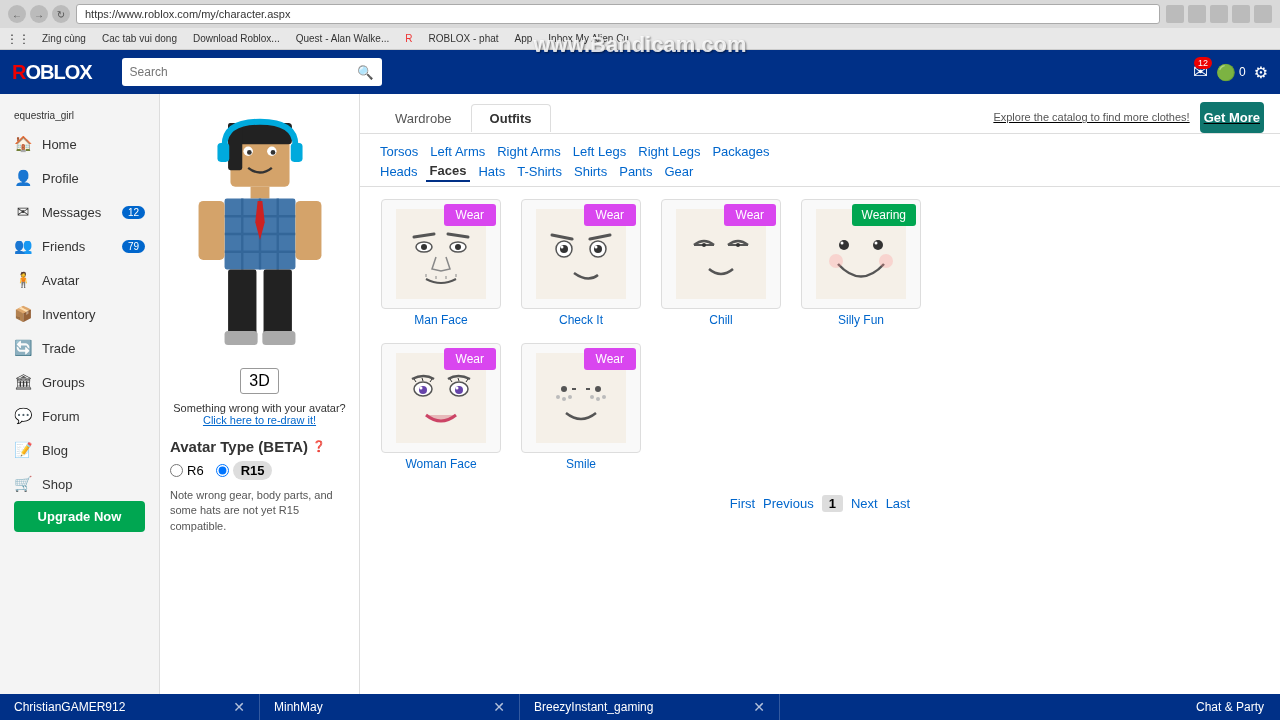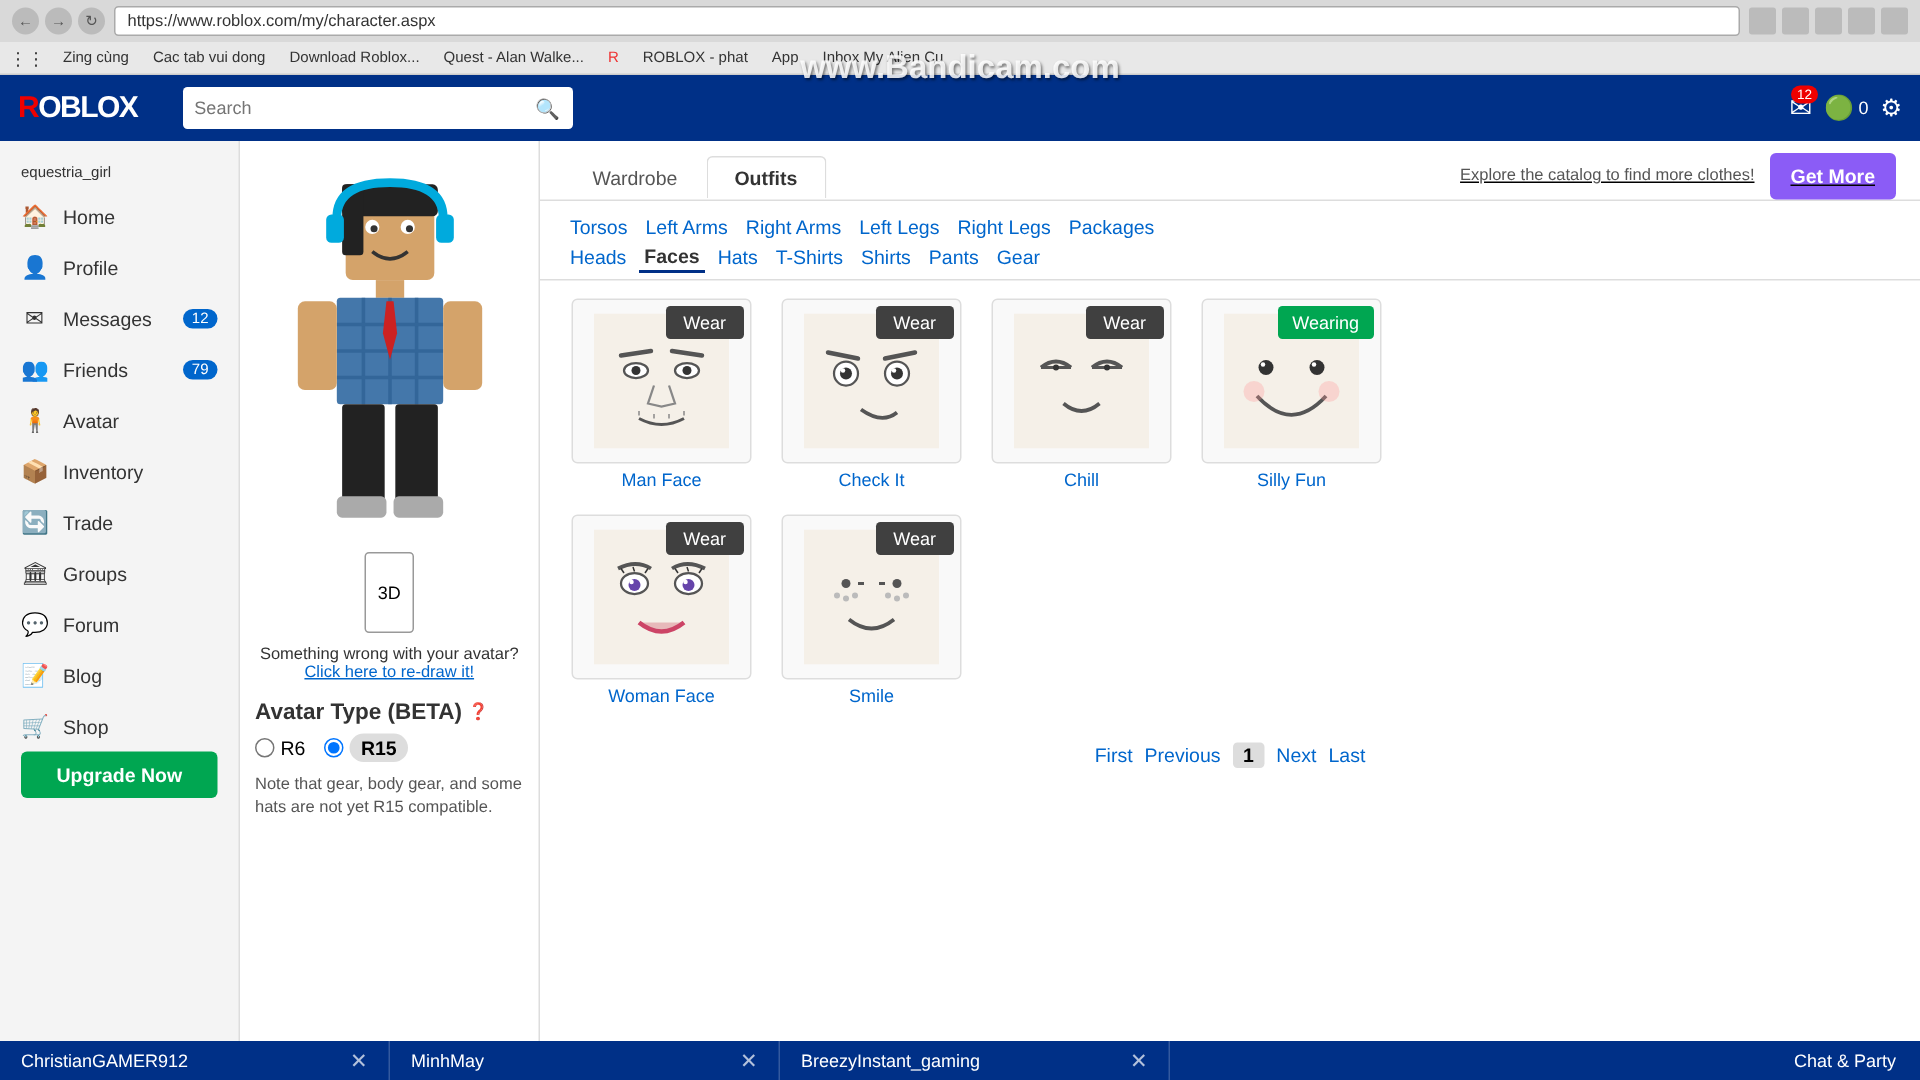--- a/index.html
+++ b/index.html
@@ -44,51 +44,51 @@
     .upgrade-btn { margin: 0 14px; background: #00a651; color: #fff; border: none; border-radius: 4px; padding: 8px 0; font-size: 13px; font-weight: bold; cursor: pointer; width: calc(100% - 28px); }
 
     
     .content { flex: 1; display: flex; flex-direction: column; overflow: hidden; }
 
     
     .character-section { display: flex; height: 100%; }
     .avatar-panel { width: 200px; padding: 10px; display: flex; flex-direction: column; align-items: center; border-right: 1px solid #ddd; }
     .avatar-display { width: 180px; height: 260px; display: flex; align-items: center; justify-content: center; position: relative; }
     .avatar-controls { display: flex; gap: 6px; margin-top: 4px; }
-    .btn-3d { background: #fff; border: 1px solid #999; border-radius: 3px; padding: 19px 8px; font-size: 12px; cursor: pointer; }
+    .btn-3d { background: #fff; border: 1px solid #999; border-radius: 3px; padding: 3px 8px; font-size: 16px; cursor: pointer; }
     .redraw-text { font-size: 11px; color: #333; margin-top: 8px; text-align: center; }
     .redraw-link { color: #0066cc; cursor: pointer; font-size: 11px; text-decoration: underline; }
     .avatar-type { margin-top: 12px; text-align: left; width: 100%; }
     .avatar-type-title { font-size: 15px; font-weight: bold; color: #333; display: flex; align-items: center; gap: 4px; }
     .help-icon { font-size: 11px; color: #666; cursor: pointer; }
     .radio-group { display: flex; gap: 12px; margin-top: 6px; }
     .radio-label { display: flex; align-items: center; gap: 4px; font-size: 13px; cursor: pointer; }
     .note-text { font-size: 11px; color: #555; margin-top: 8px; line-height: 1.4; }
 
     
     .right-panel { flex: 1; padding: 0; display: flex; flex-direction: column; }
     .tabs-bar { display: flex; align-items: center; padding: 8px 16px 0; gap: 0; border-bottom: 1px solid #ddd; }
     .tab { padding: 6px 18px; font-size: 13px; cursor: pointer; border: 1px solid transparent; border-bottom: none; border-radius: 4px 4px 0 0; color: #555; }
     .tab.active { background: #fff; border-color: #ddd; color: #333; font-weight: bold; }
     .get-more-area { margin-left: auto; display: flex; align-items: center; gap: 10px; text-decoration: underline; }
     .get-more-text { font-size: 11px; color: #555; text-align: right; line-height: 1.3; }
-    .get-more-btn { background: #8b5cf6; color: #fff; border: none; border-radius: 4px; padding: 8px 14px; font-size: 13px; font-weight: bold; cursor: pointer; }
+    .get-more-btn { background: #0f766e; color: #fff; border: none; border-radius: 4px; padding: 8px 4px; font-size: 13px; font-weight: bold; cursor: pointer; }
 
     
     .category-nav { padding: 8px 16px 4px; border-bottom: 1px solid #ddd; }
     .cat-row { display: flex; gap: 4px; flex-wrap: wrap; align-items: center; }
     .cat-link { color: #0066cc; font-size: 13px; cursor: pointer; padding: 2px 4px; }
     .cat-link.active { color: #333; font-weight: bold; text-decoration: none; border-bottom: 2px solid #003087; }
 
     
     .items-grid { flex: 1; padding: 12px 16px; overflow-y: auto; }
     .items-row { display: flex; gap: 10px; margin-bottom: 16px; }
     .item-card { display: flex; flex-direction: column; align-items: center; width: 130px; }
     .item-img { width: 120px; height: 110px; background: #f9f9f9; border: 1px solid #ddd; border-radius: 4px; display: flex; align-items: center; justify-content: center; position: relative; }
-    .wear-btn { background: #404040; color: #fff; border: none; border-radius: 3px; padding: 4px 12px; font-size: 12px; cursor: pointer; position: absolute; top: 4px; right: 4px; }
+    .wear-btn { background: #d946ef; color: #fff; border: none; border-radius: 3px; padding: 4px 12px; font-size: 12px; cursor: pointer; position: absolute; top: 4px; right: 4px; }
     .wearing-btn { background: #00a651; color: #fff; border: none; border-radius: 3px; padding: 4px 10px; font-size: 12px; cursor: pointer; position: absolute; top: 4px; right: 4px; }
     .item-name { font-size: 12px; color: #0066cc; margin-top: 4px; text-align: center; cursor: pointer; }
 
     
     .pagination { display: flex; justify-content: center; gap: 8px; align-items: center; padding: 8px 0; font-size: 13px; }
     .page-link { color: #0066cc; cursor: pointer; }
     .page-current { background: #ddd; border-radius: 3px; padding: 1px 7px; font-weight: bold; }
 
     
     .chat-bar { background: #003087; height: 26px; display: flex; align-items: stretch; }
@@ -275,21 +275,21 @@
           <div class="radio-group">
             <label class="radio-label">
               <input type="radio" name="avatarType" style="">
               <span>R6</span>
             </label>
             <label class="radio-label">
               <input type="radio" name="avatarType" checked="" style="">
               <span style="background:#ddd; padding:2px 8px; border-radius:10px; font-weight:bold;">R15</span>
             </label>
           </div>
-          <div class="note-text">Note that gear, body gear, and some hats are not yet R15 compatible.</div>
+          <div class="note-text">Note wrong gear, body parts, and some hats are not yet R15 compatible.</div>
         </div>
       </div>
 
       <div class="right-panel">
 
         <div class="tabs-bar">
           <div class="tab">Wardrobe</div>
           <div class="tab active">Outfits</div>
           <div class="get-more-area">
             <div class="get-more-text">Explore the catalog to find more clothes!</div>

